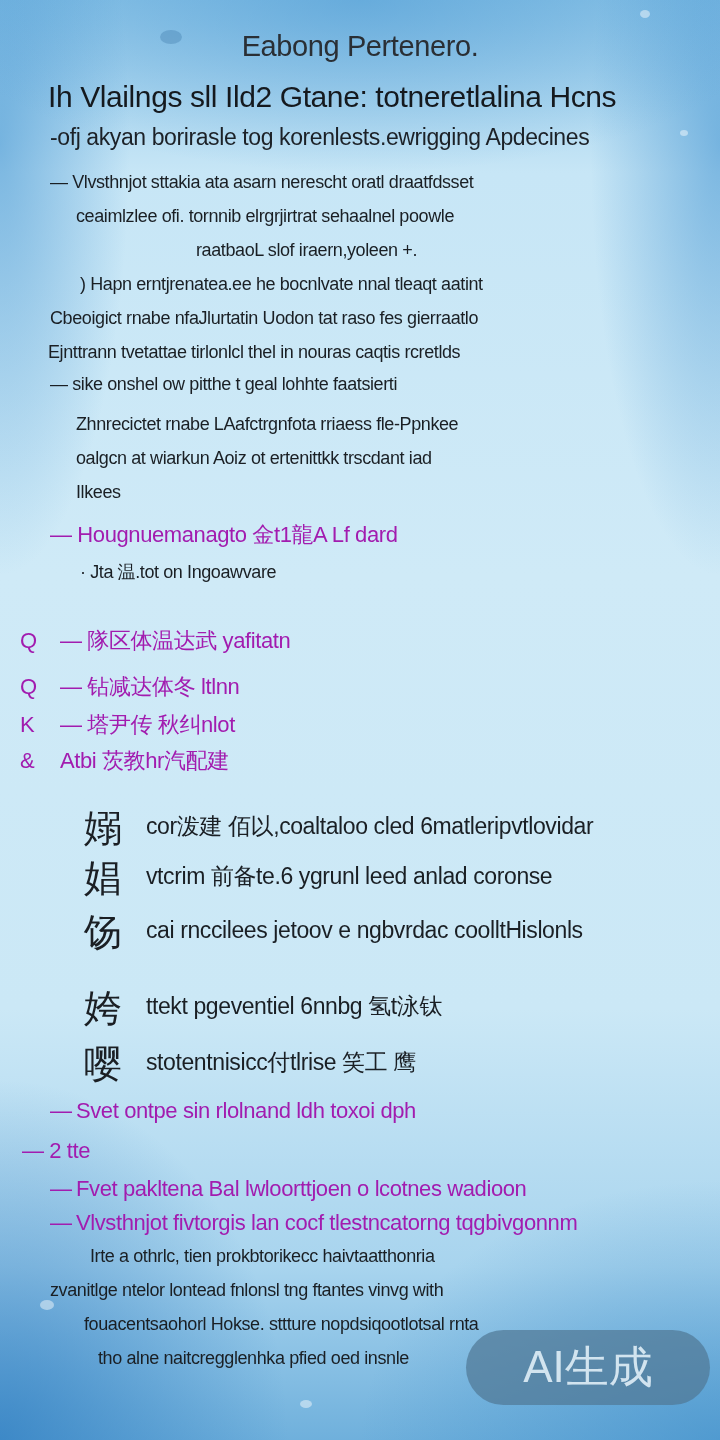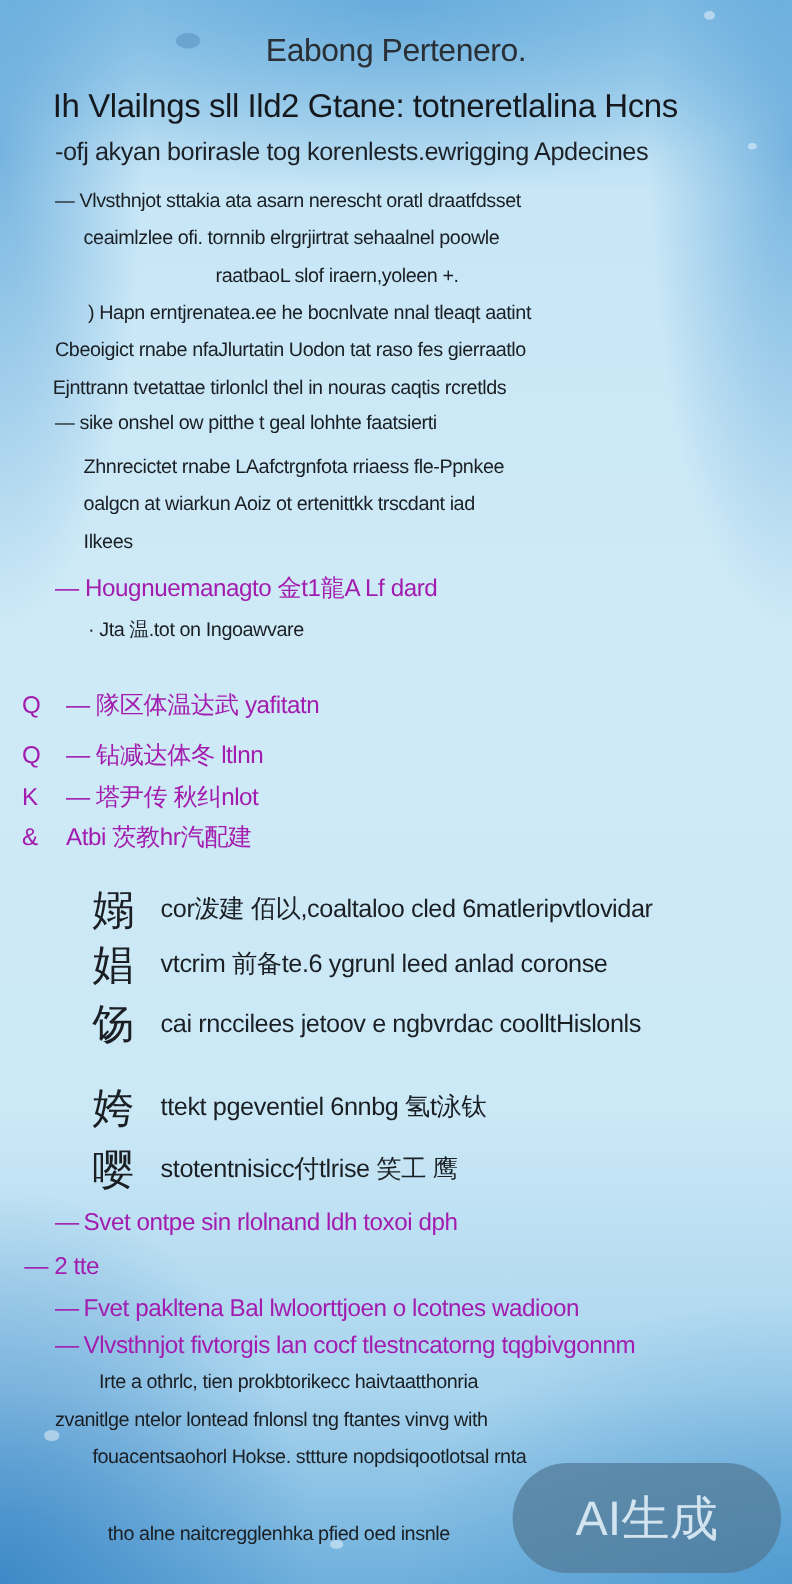--- a/index.html
+++ b/index.html
@@ -20,21 +20,21 @@
   .title { top: 30px; left: 0; width: 720px; text-align: center; font-size: 29px; color: #2a2f35; }
   .subtitle { top: 80px; left: 48px; font-size: 30px; color: #15191e; }
   .tagline { top: 124px; left: 50px; font-size: 23px; color: #1c2127; }
   .para { font-size: 18px; color: #1a1f24; }
   .list-item { font-size: 22px; color: #a21caf; }
   .dash { display: inline-block; width: 26px; }
   .marker { display: inline-block; width: 40px; font-size: 22px; }
   .glyph-row { font-size: 23px; }
   .glyph { display: inline-block; font-size: 38px; width: 62px; line-height: 40px; vertical-align: middle; color: #1b1f24; }
   .badge {
-    position: absolute; left: 466px; top: 1330px; width: 244px; height: 100px;
+    position: absolute; left: 466px; top: 1330px; width: 244px; height: 75px;
     border-radius: 50px; background: rgba(80,120,150,0.72);
     display: flex; align-items: center; justify-content: center;
     font-size: 44px; color: rgba(220,235,245,0.92);
   }
 </style>
 </head>
 <body>
 
 <div class="droplet" style="left:160px;top:30px;width:22px;height:14px;background:rgba(60,120,170,0.35);"></div>
 <div class="droplet" style="left:640px;top:10px;width:10px;height:8px;"></div>
@@ -98,15 +98,15 @@
 <div class="line list-item" style="top:1176px;left:50px;">
   <span class="dash">—</span><span>Fvet pakltena Bal lwloorttjoen o lcotnes wadioon</span>
 </div>
 <div class="line list-item" style="top:1210px;left:50px;">
   <span class="dash">—</span><span>Vlvsthnjot fivtorgis lan cocf tlestncatorng tqgbivgonnm</span>
 </div>
 
 <div class="line para" style="top:1246px;left:90px;">Irte a othrlc, tien prokbtorikecc haivtaatthonria</div>
 <div class="line para" style="top:1280px;left:50px;">zvanitlge ntelor lontead fnlonsl tng ftantes vinvg with</div>
 <div class="line para" style="top:1314px;left:84px;">fouacentsaohorl Hokse. sttture nopdsiqootlotsal rnta</div>
-<div class="line para" style="top:1348px;left:98px;margin-top:36px;">tho alne naitcregglenhka pfied oed insnle</div>
+<div class="line para" style="top:1348px;left:98px;">tho alne naitcregglenhka pfied oed insnle</div>
 
 <div class="badge">AI生成</div>
 
 </body></html>

